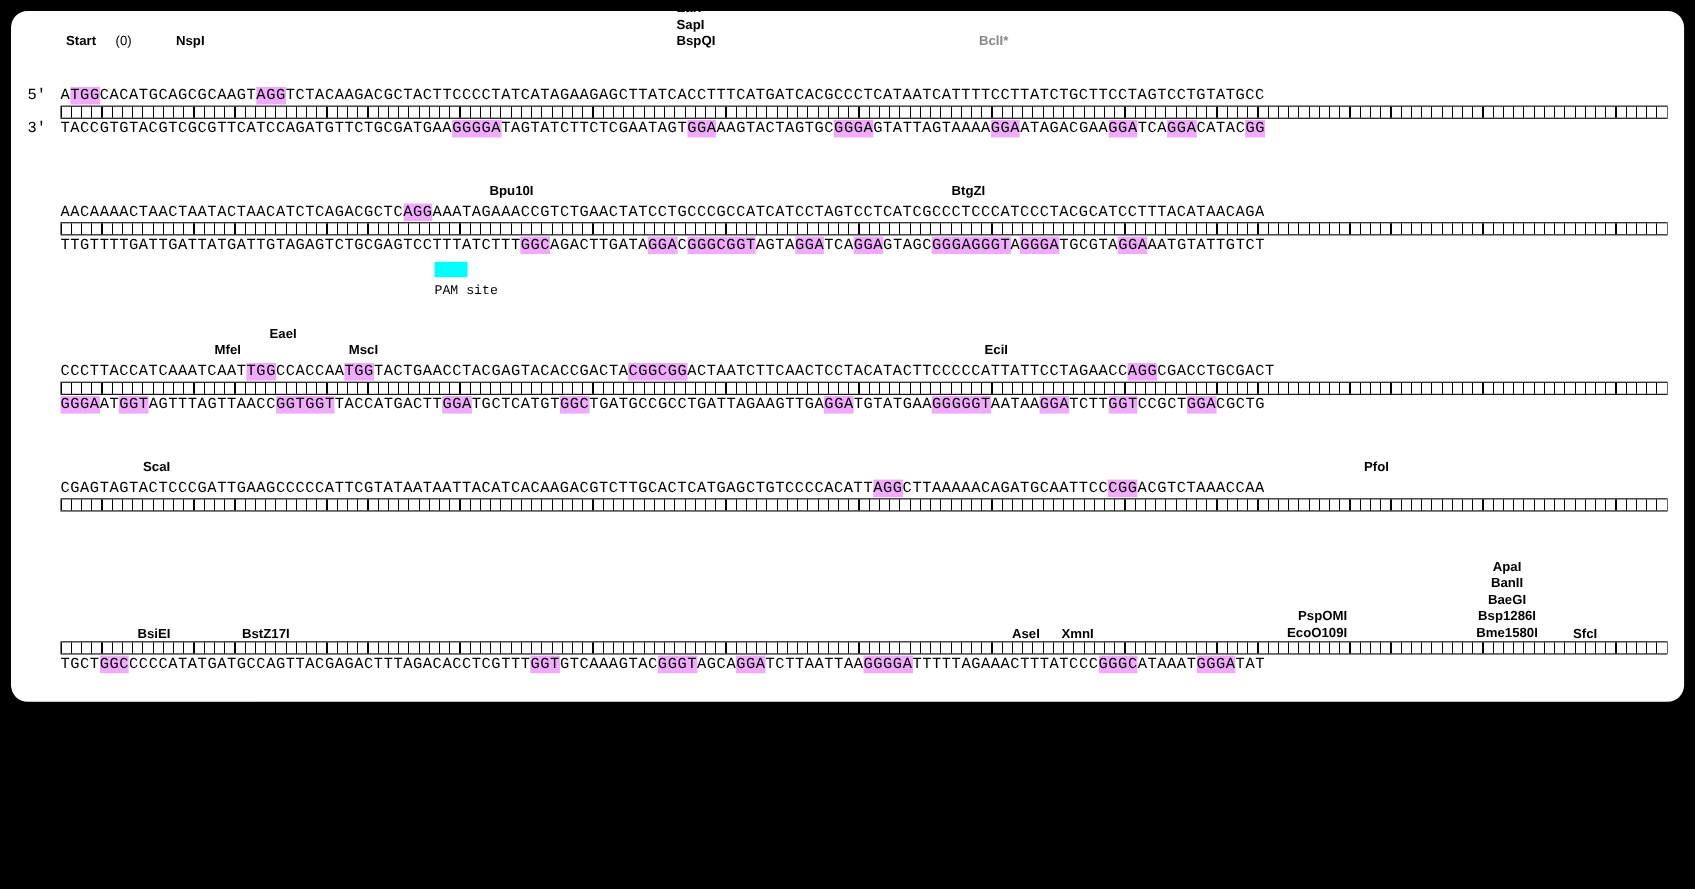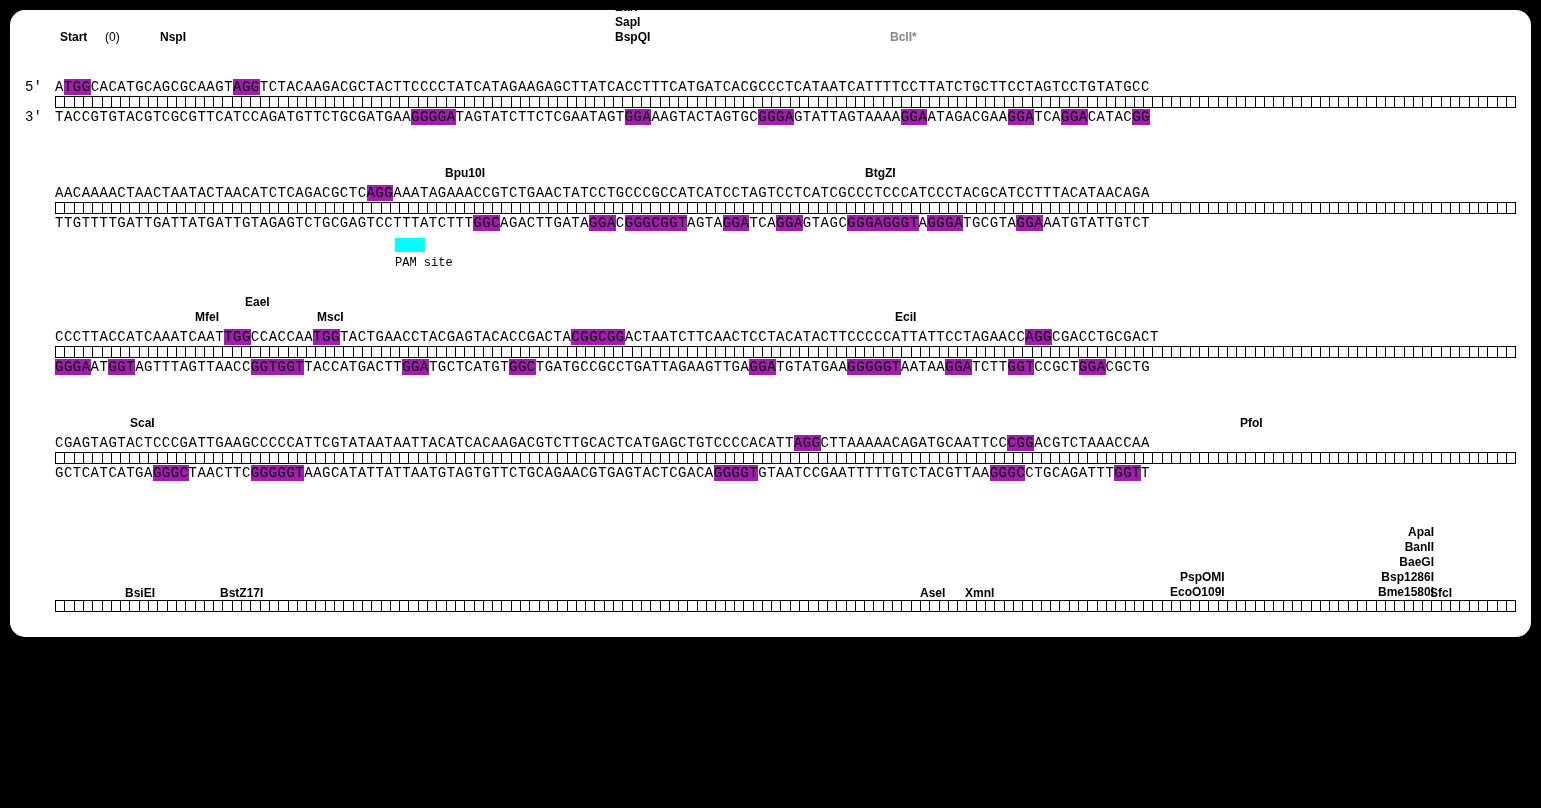--- a/index.html
+++ b/index.html
@@ -5,21 +5,21 @@
   body{margin:0;background:#000;font-family:"Courier New",monospace;font-size:14px;color:#000}
   .wrap{background:#fff;margin:10px;border-radius:15px;padding:20px 15px 25px;overflow:hidden;box-shadow:0 0 0 2px #000}
   .block{margin-bottom:40px;white-space:nowrap}
   .labels{height:18px;position:relative;font-family:Verdana,sans-serif;font-size:12px;font-weight:bold}
   .labels span{position:absolute}
   .labels .stack{position:absolute}
   .labels .stack div{line-height:15px}
   .seq{letter-spacing:.5px;line-height:18px}
   .seq.bottom{margin-top:2px}
   .ruler{height:10px;border-top:1px solid #000;border-bottom:1px solid #000;position:relative;background:repeating-linear-gradient(90deg,#000 0,#000 1px,transparent 1px,transparent 9.3px)}
-  .hl{background:#a21caf}
+  .hl{background:#f0abfc}
   .prefix{display:inline-block;width:30px;text-align:left}
   .pam-box{display:inline-block;width:30px;height:14px;background:#00ffff;margin-left:370px}
   .pam-label{margin-left:370px;font-family:Liberation Mono, monospace;font-size:12px}
   .gray{color:#888}
 </style>
 </head>
 <body>
 
 <div class="wrap">
 
@@ -72,40 +72,40 @@
 
 <div class="block">
   <div class="labels">
     <span style="left:105px">ScaI</span>
     <span style="left:1215px">PfoI</span>
   </div>
   <div><span class="prefix"></span><span class="seq">CGAGTAGTACTCCCGATTGAAGCCCCCATTCGTATAATAATTACATCACAAGACGTCTTGCACTCATGAGCTGTCCCCACATT<span class="hl">AGG</span>CTTAAAAACAGATGCAATTCC<span class="hl">CGG</span>ACGTCTAAACCAA</span></div>
   <div style="margin-left:30px">
         <div class="ruler"></div>
       </div>
-  <div><span class="prefix"></span><span class="seq bottom">GCTCATCATGA<span class="hl">GGGC</span>TAACTTC<span class="hl">GGGGGT</span>AAGCATATTATTAATGTAGTGTTCTGCAGAACGTGAGTACTCGACA<span class="hl">GGGGT</span>GTAATCCGAATTTTTGTCTACGTTAA<span class="hl">GGGC</span>CTGCAGATTT<span class="hl">GGT</span>T</span></div>
 </div>
 
 <div class="block" style="margin-bottom:0">
   <div class="labels" style="height:78px">
     <span style="left:100px;bottom:0">BsiEI</span>
     <span style="left:195px;bottom:0">BstZ17I</span>
     <span style="left:895px;bottom:0">AseI</span>
     <span style="left:940px;bottom:0">XmnI</span>
     <div class="stack" style="left:1145px;bottom:0;text-align:right">
       <div>PspOMI</div>
       <div>EcoO109I</div>
     </div>
-    <div class="stack" style="left:1353px;bottom:0;text-align:right">
+    <div class="stack" style="left:1317px;bottom:0;text-align:center">
       <div>ApaI</div>
       <div>BanII</div>
       <div>BaeGI</div>
       <div>Bsp1286I</div>
       <div>Bme1580I</div>
     </div>
     <span style="left:1405px;bottom:0">SfcI</span>
   </div>
   <div style="margin-left:30px">
         <div class="ruler"></div>
       </div>
+  <div><span class="prefix"></span><span class="seq bottom">TGCT<span class="hl">GGC</span>CCCCATATGATGCCAGTTACGAGACTTTAGACACCTCGTTT<span class="hl">GGT</span>GTCAAAGTAC<span class="hl">GGGT</span>AGCA<span class="hl">GGA</span>TCTTAATTAA<span class="hl">GGGGA</span>TTTTTAGAAACTTTATCCC<span class="hl">GGGC</span>ATAAAT<span class="hl">GGGA</span>TAT</span></div>
 </div>
 
 </div>
 
 </body></html>

